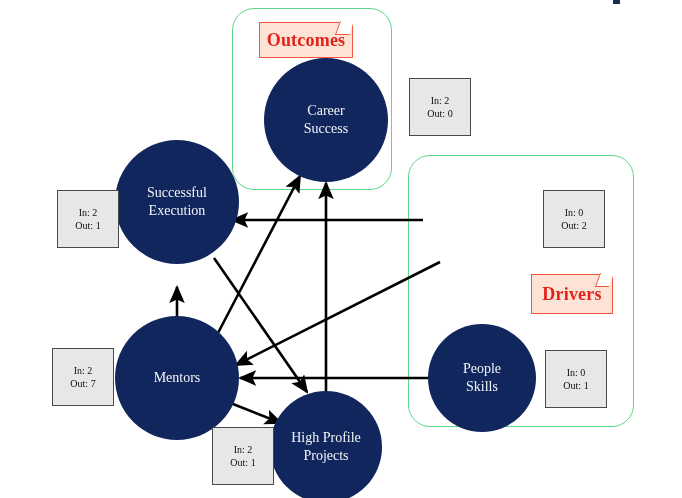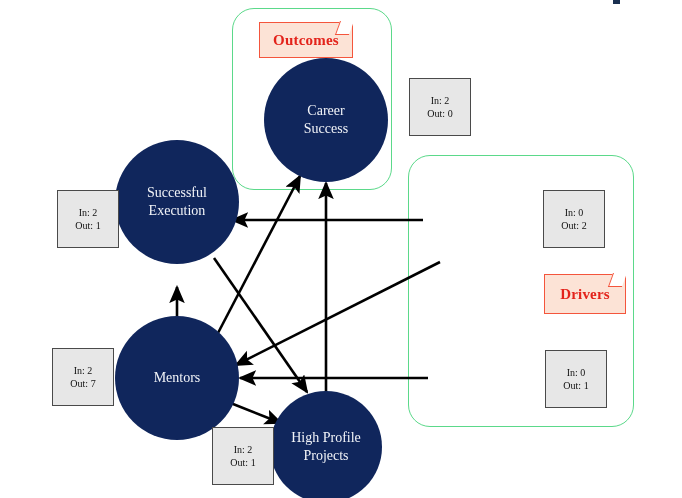--- a/index.html
+++ b/index.html
@@ -30,21 +30,21 @@
     border: 1.6px solid #5BD98A;
     border-radius: 22px;
     background: transparent;
     box-sizing: border-box;
   }
   .note {
     position: absolute;
     background: #FCE3D6;
     border: 1.6px solid #F4553C;
     color: #E3231B;
-    font-size: 15px;
+    font-size: 18px;
     font-weight: bold;
     display: flex;
     align-items: center;
     justify-content: center;
     box-sizing: border-box;
     letter-spacing: 0.2px;
   }
   .note-fold {
     position: absolute;
     top: -1.6px;
@@ -128,20 +128,23 @@
 
   <div class="node" id="node-career-success" style="left: 264px; top: 58px; width: 124px; height: 124px;">
     <span>Career<br>Success</span>
   </div>
   <div class="node" id="node-successful-execution" style="left: 115px; top: 140px; width: 124px; height: 124px;">
     <span>Successful<br>Execution</span>
   </div>
   <div class="node" id="node-mentors" style="left: 115px; top: 316px; width: 124px; height: 124px;">
     <span>Mentors</span>
   </div>
+  <div class="node" id="node-people-skills" style="left: 428px; top: 324px; width: 108px; height: 108px;">
+    <span>People<br>Skills</span>
+  </div>
   <div class="node" id="node-high-profile-projects" style="left: 270px; top: 391px; width: 112px; height: 112px;">
     <span>High Profile<br>Projects</span>
   </div>
 
   <div class="badge" id="badge-career-success" style="left: 409px; top: 78px; width: 62px; height: 58px;">
     <div>In: 2</div>
     <div>Out: 0</div>
   </div>
   <div class="badge" id="badge-successful-execution" style="left: 57px; top: 190px; width: 62px; height: 58px;">
     <div>In: 2</div>
@@ -161,18 +164,18 @@
   </div>
   <div class="badge" id="badge-high-profile-projects" style="left: 212px; top: 427px; width: 62px; height: 58px;">
     <div>In: 2</div>
     <div>Out: 1</div>
   </div>
 
   <div class="note" id="note-outcomes" style="left: 259px; top: 22px; width: 94px; height: 36px;">
     <span>Outcomes</span>
     <span class="note-fold"></span>
   </div>
-  <div class="note" id="note-drivers" style="left: 544px; top: 274px; width: 82px; height: 40px; align-items: center;">
+  <div class="note" id="note-drivers" style="left: 531px; top: 274px; width: 82px; height: 40px; align-items: center;">
     <span>Drivers</span>
     <span class="note-fold"></span>
   </div>
 
 </div>
 
 </body></html>

